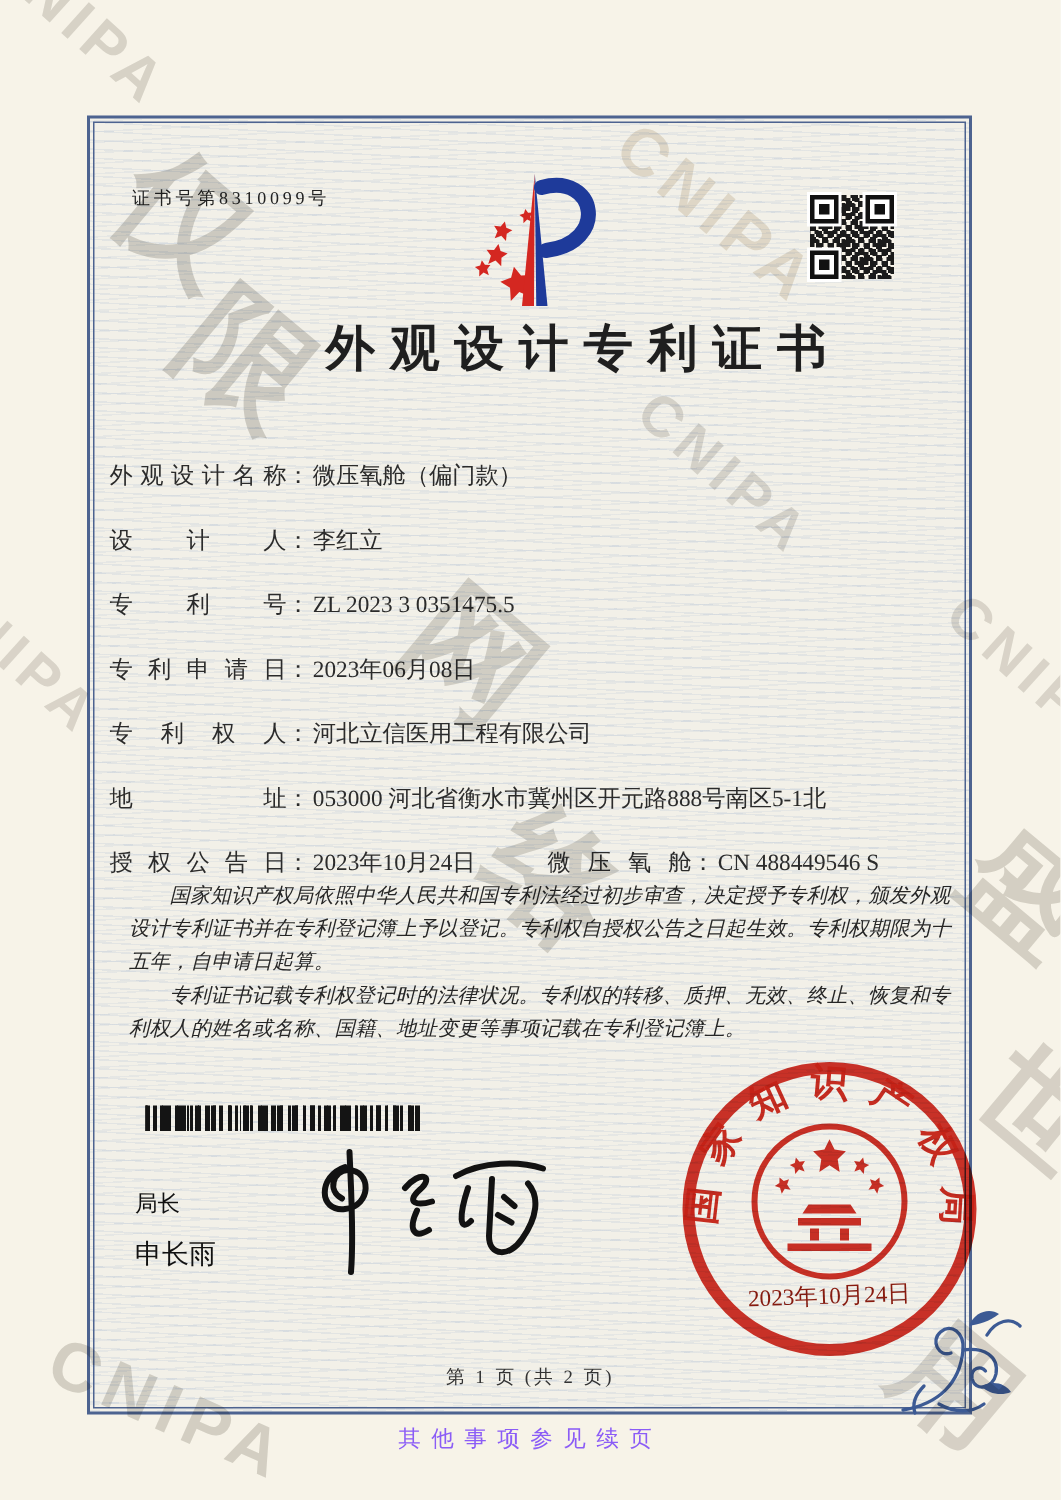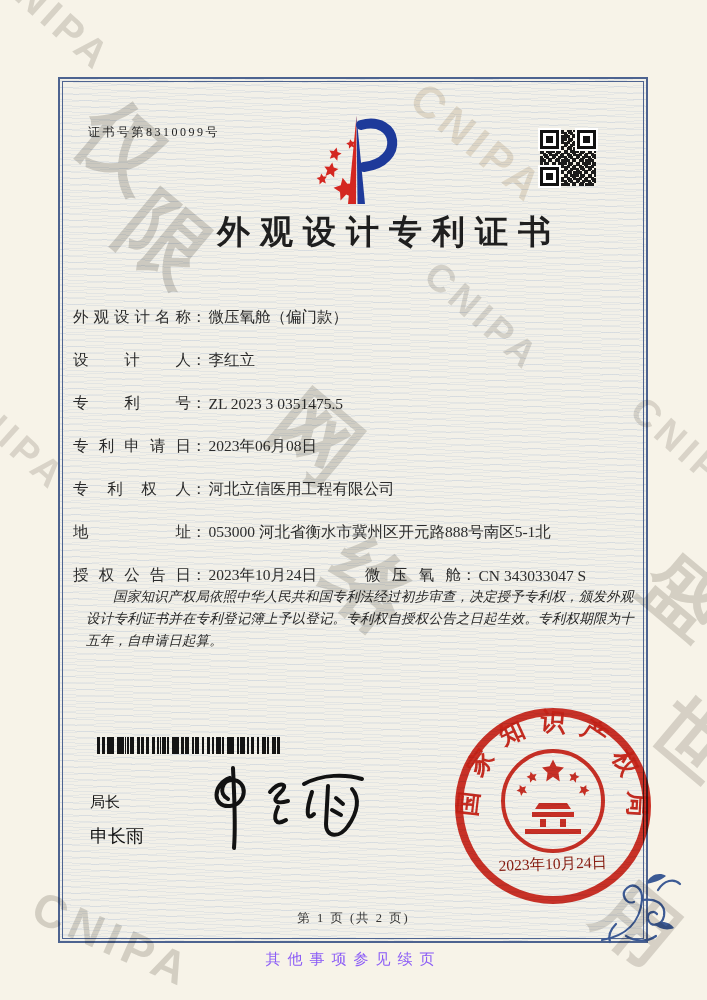--- a/index.html
+++ b/index.html
@@ -154,26 +154,27 @@
     <span class="flabel">地址</span>
       <span class="fsep">：</span>
       <span class="fval">053000 河北省衡水市冀州区开元路888号南区5-1北</span>
   </div>
   <div class="frow">
     <span class="flabel">授权公告日</span>
       <span class="fsep">：</span>
       <span class="fval">2023年10月24日</span>
     <span class="flabel2">微压氧舱</span>
       <span class="fsep">：</span>
-      <span class="fval">CN 343033047 S</span>
+      <span class="fval">CN 488449546 S</span>
   </div>
 </div>
 
 <div class="abs paras">
   <p>国家知识产权局依照中华人民共和国专利法经过初步审查，决定授予专利权，颁发外观设计专利证书并在专利登记簿上予以登记。专利权自授权公告之日起生效。专利权期限为十五年，自申请日起算。</p>
+  <p>专利证书记载专利权登记时的法律状况。专利权的转移、质押、无效、终止、恢复和专利权人的姓名或名称、国籍、地址变更等事项记载在专利登记簿上。</p>
 </div>
 
 <div class="abs barcode"></div>
 
 <div class="abs sig-title">局长</div>
 <div class="abs sig-name">申长雨</div>
 <svg class="abs sig-svg" viewBox="0 0 180 98">
   <g fill="none" stroke="#121212" stroke-width="4" stroke-linecap="round" stroke-linejoin="round">
     <path d="M32,16 C14,22 14,46 32,44 C50,42 50,18 34,18 C24,18 20,32 30,37"></path>
     <path d="M35,6 C36,30 38,62 36,86"></path>

